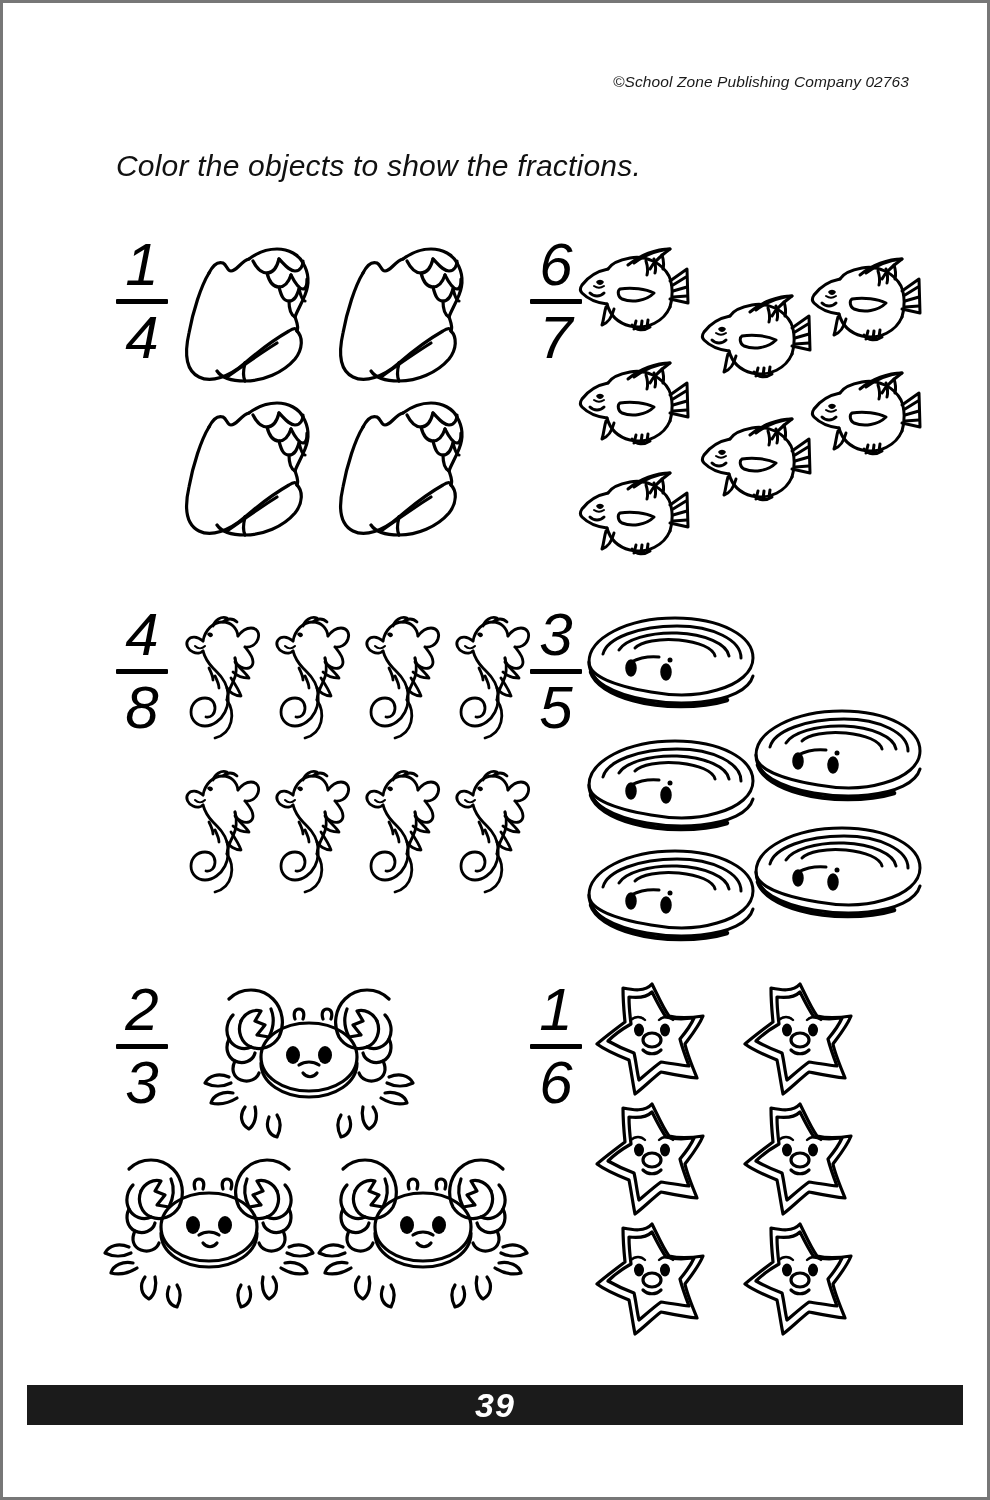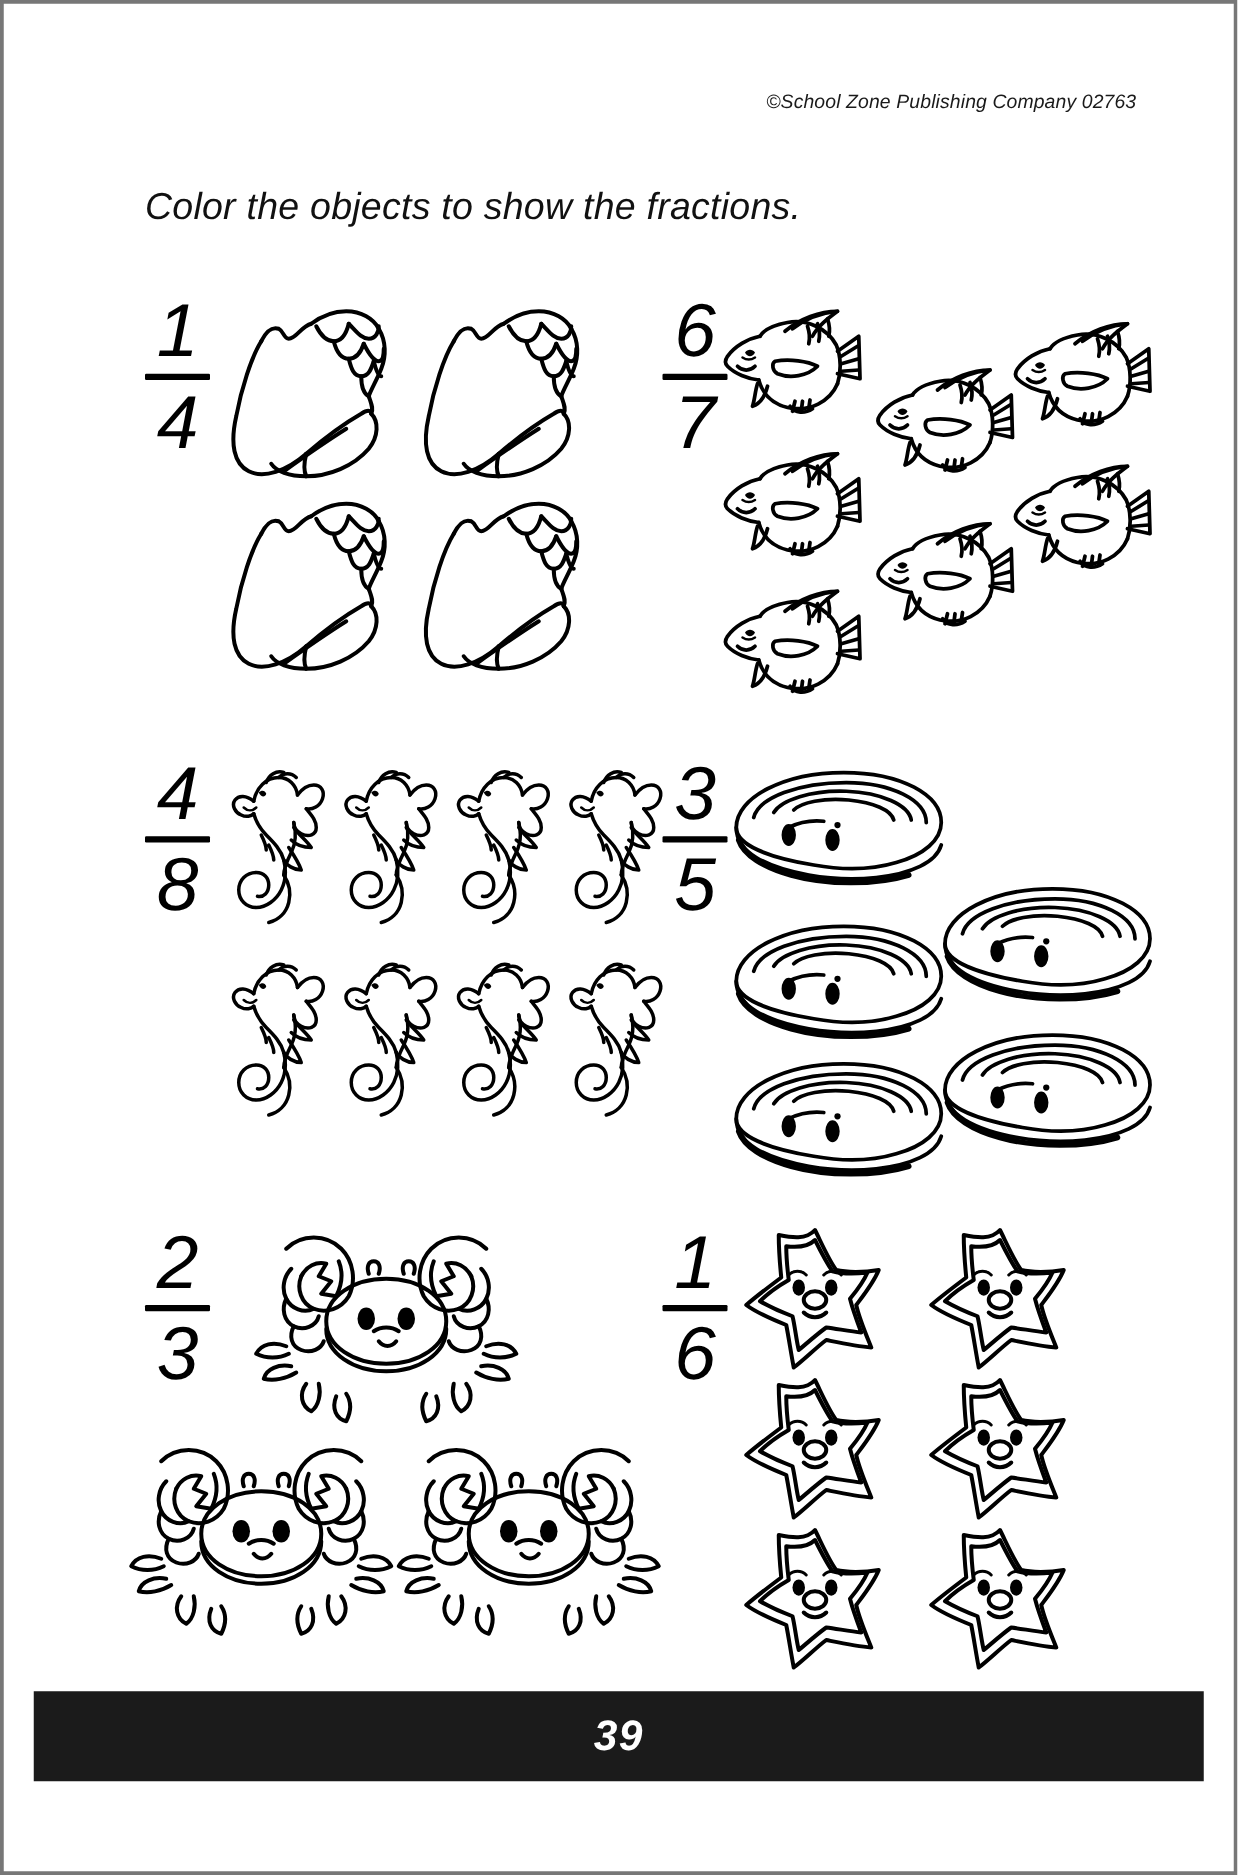--- a/index.html
+++ b/index.html
@@ -71,21 +71,21 @@
   .group { position: absolute; }
   .obj { position: absolute; }
   .obj svg { display: block; overflow: visible; }
 
   
   .footer-bar {
     position: absolute;
     left: 24px;
     right: 24px;
     bottom: 72px;
-    height: 72px;
+    height: 40px;
     background: #1b1b1b;
     display: flex;
     align-items: center;
     justify-content: center;
     text-align: center;
   }
   .footer-bar .pagenum {
     color: #ffffff;
     font-size: 34px;
     font-weight: bold;

